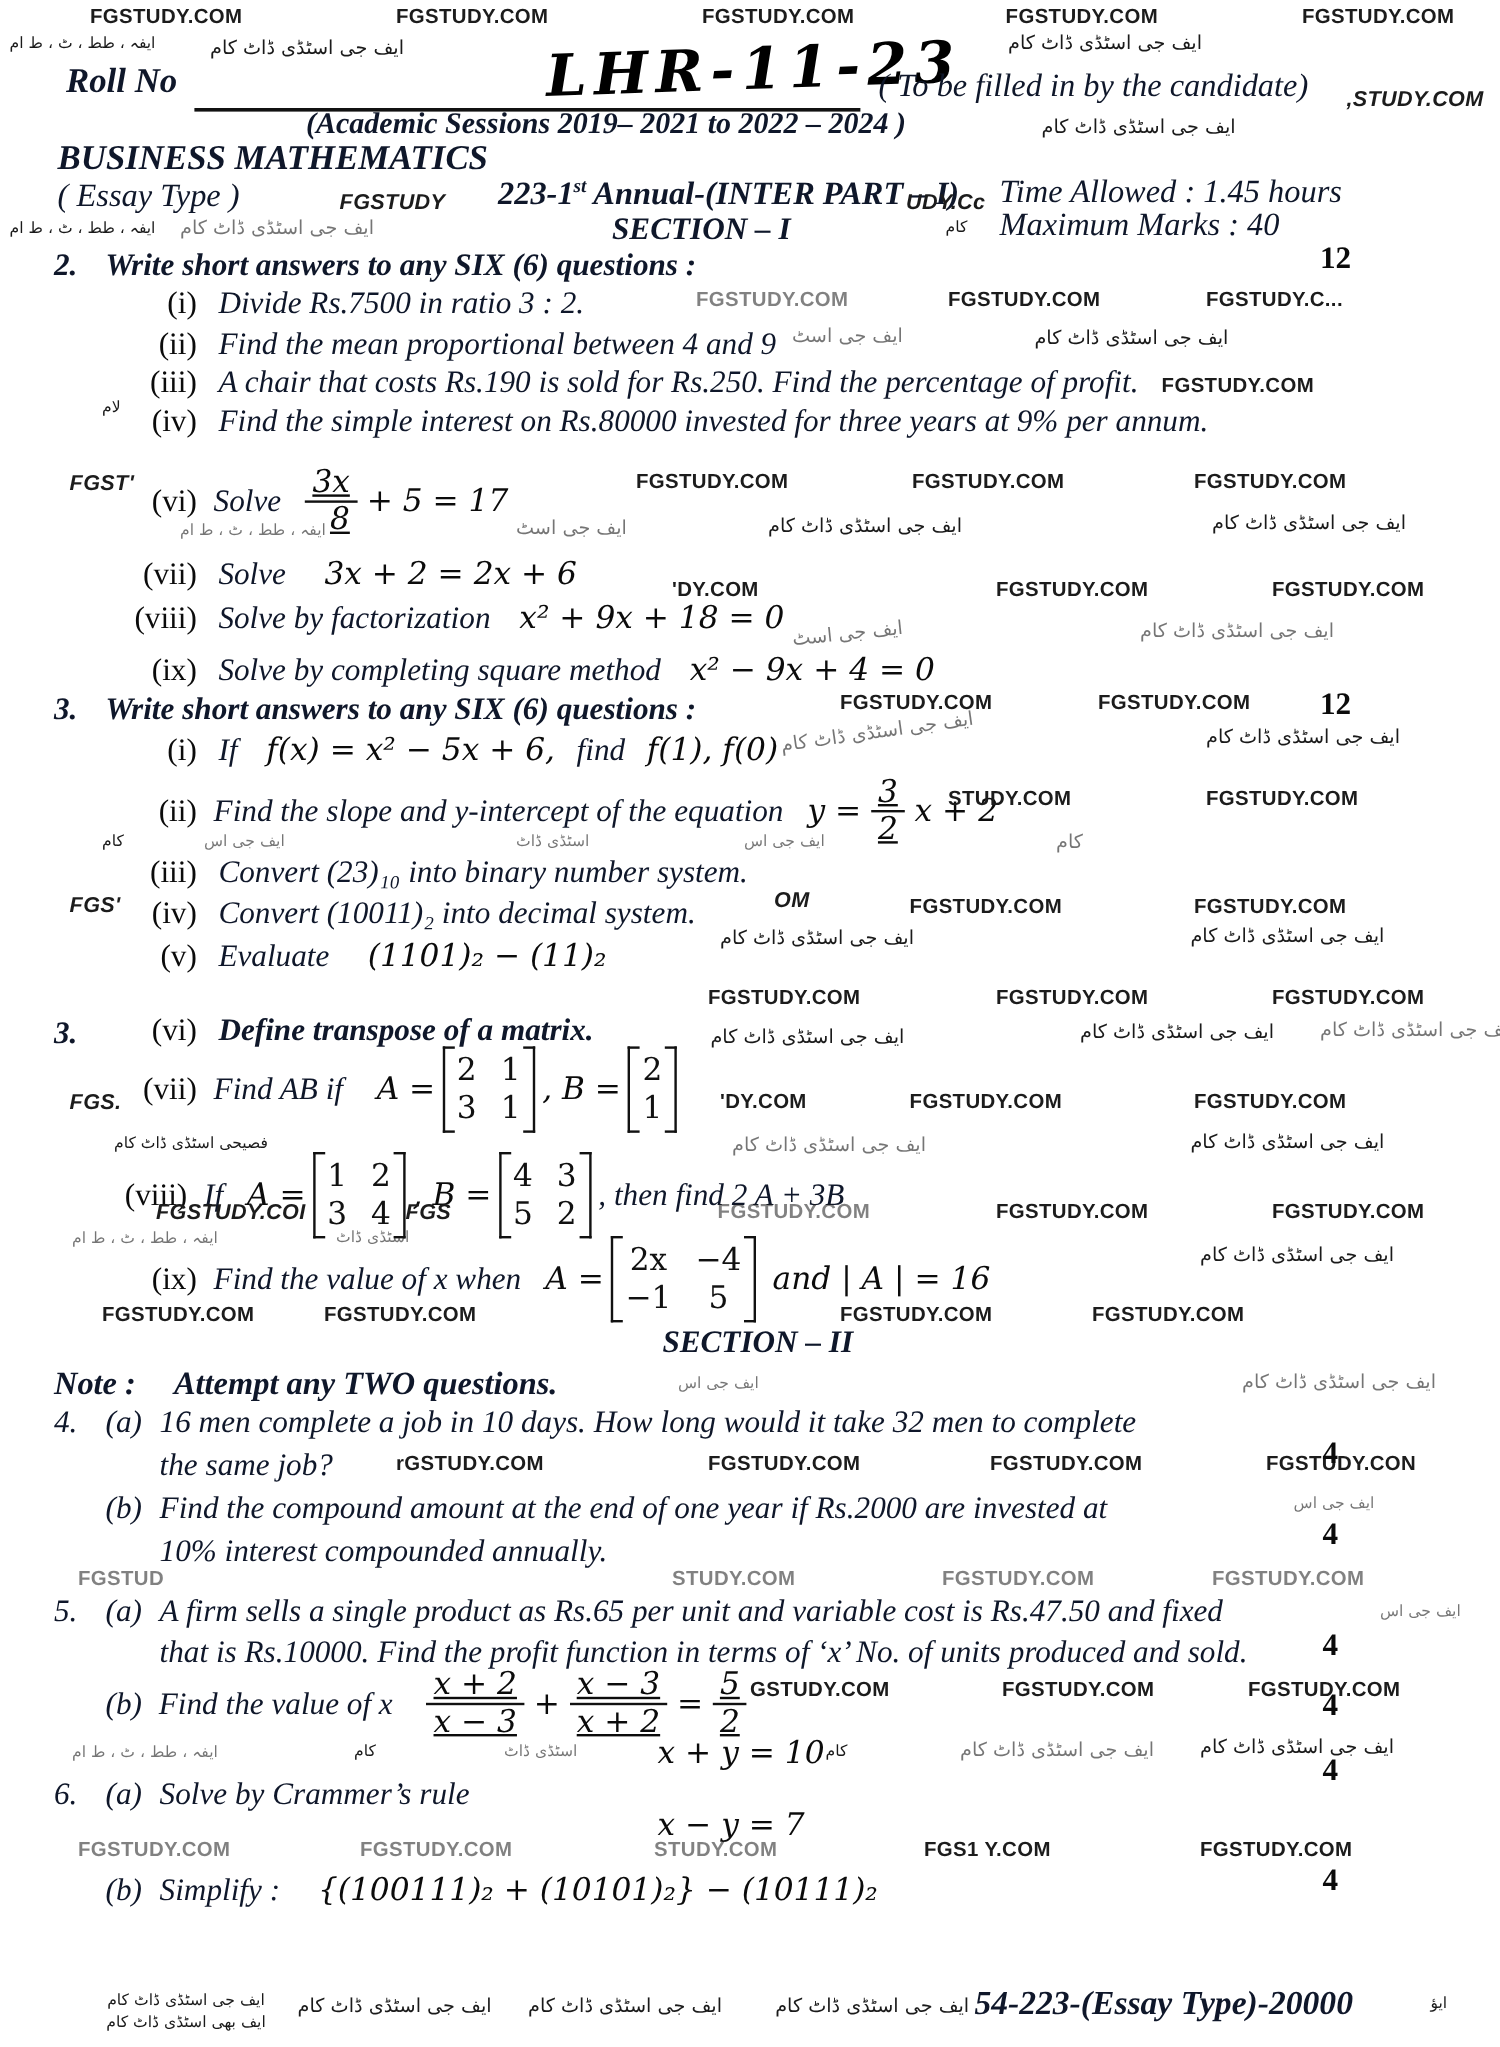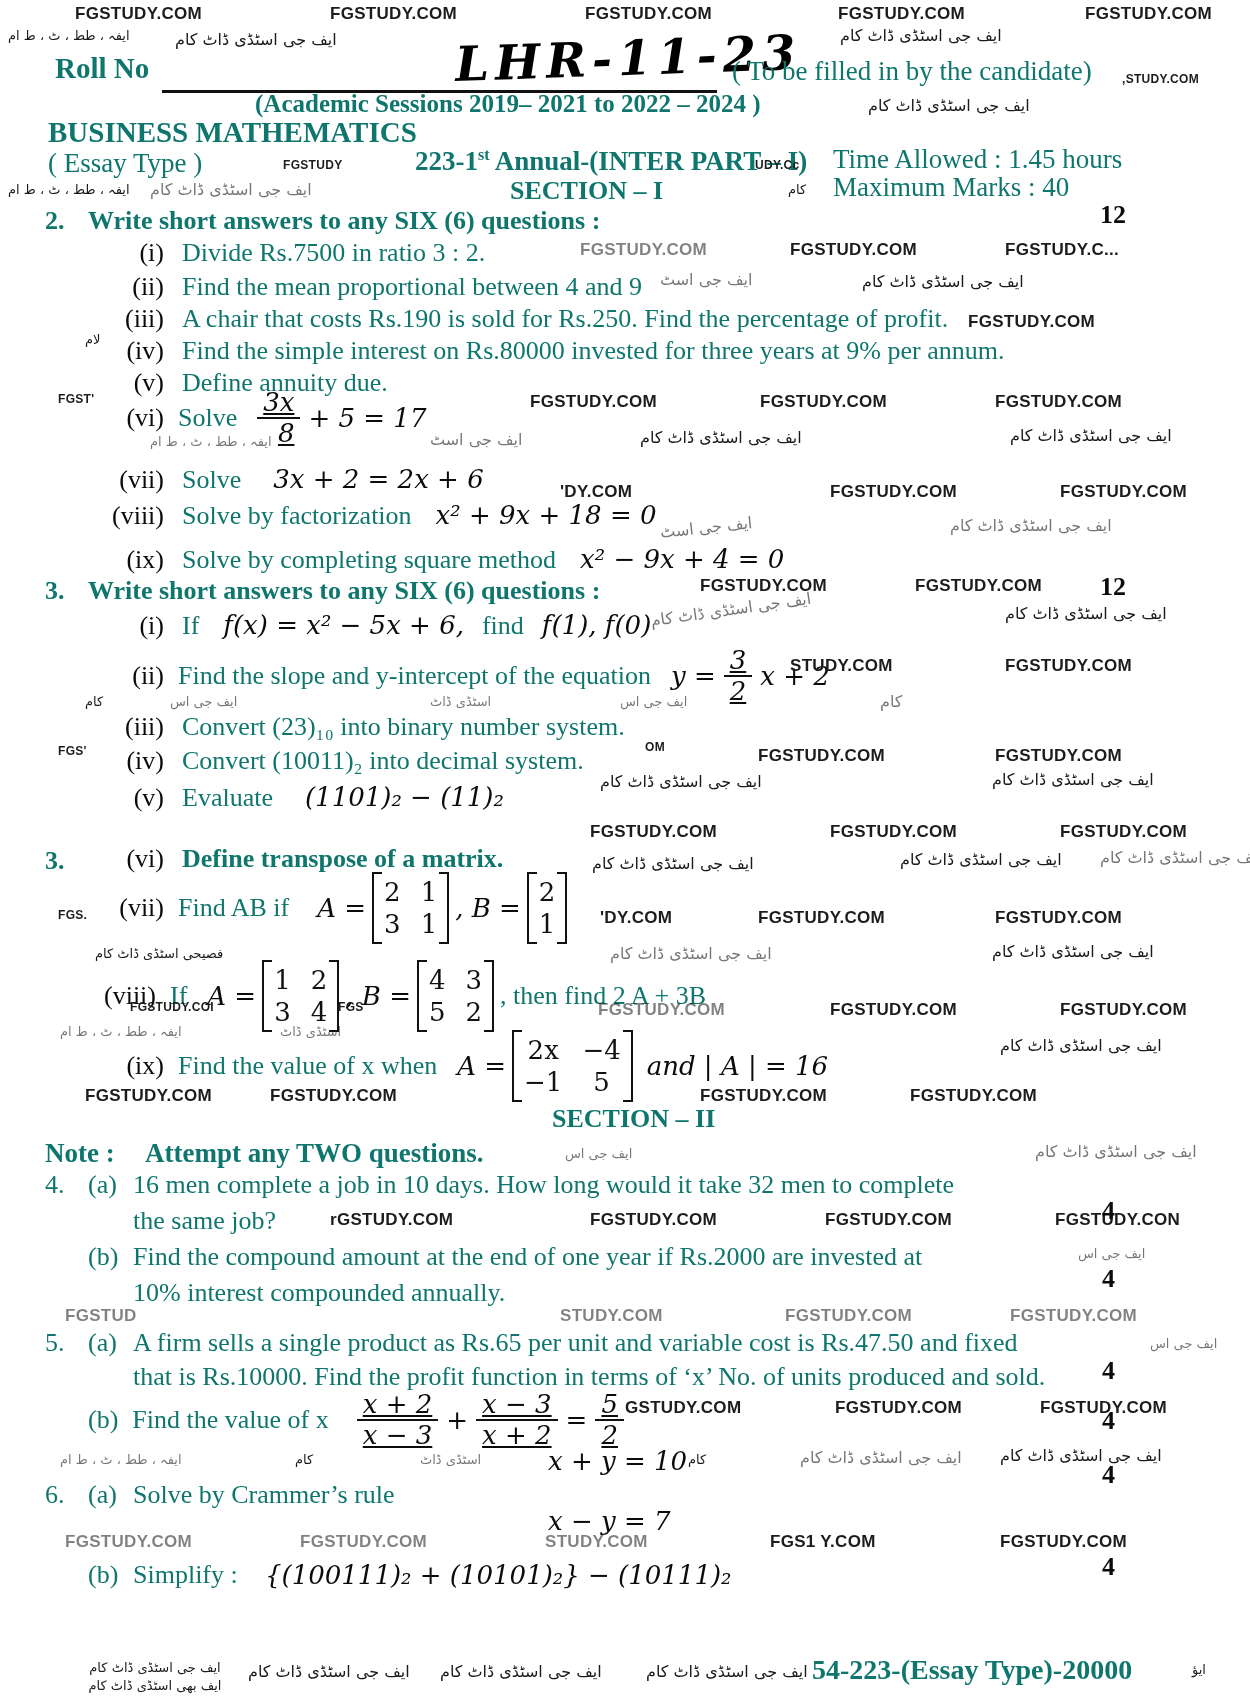--- a/index.html
+++ b/index.html
@@ -1,25 +1,25 @@
 <!DOCTYPE html>
 <html><head>
 <meta charset="utf-8">
 <style>
   html,body{margin:0;padding:0;background:#e8e8e8;}
   .page{position:relative;width:1250px;height:1706px;background:#ffffff;color:#111;
         font-family:"Liberation Serif",serif;overflow:hidden;margin:0 auto;}
   .abs{position:absolute;white-space:nowrap;}
   .wm{font-family:"Liberation Sans",sans-serif;font-weight:bold;font-size:17px;color:#1c1c1c;letter-spacing:.3px;}
-  .wm.sm{font-size:12px;}
+  .wm.sm{font-size:18px;font-style:italic;}
   .wm.faded{opacity:.55;filter:blur(.4px);}
   .ur{font-family:"DejaVu Sans",sans-serif;font-size:16px;direction:rtl;unicode-bidi:isolate;color:#1a1a1a;}
   .ur.sm{font-size:13px;text-align:right;}
   .ur.faded{opacity:.6;}
-  .txt{font-size:26px;color:#0f766e;}
+  .txt{font-size:26px;color:#0f172a;font-style:italic;}
   .bold{font-weight:bold;}
   .big{font-size:29px;}
   .math{font-family:"DejaVu Serif",serif;font-style:italic;font-size:26px;color:#0b0b0b;}
   .rlabel{display:inline-block;width:64px;text-align:right;font-size:26px;color:#0b0b0b;}
   .mline{display:flex;align-items:center;}
   .frac{display:inline-block;vertical-align:middle;text-align:right;line-height:1.12;text-decoration:underline;}
   .frac .nu{display:block;padding:0 6px;}
   .frac .de{display:block;border-top:2px solid #111;padding:0 6px;}
   .mat{display:inline-grid;row-gap:2px;column-gap:20px;padding:5px 12px;position:relative;
        font-family:"DejaVu Serif",serif;font-size:26px;margin:0 6px;}
@@ -96,24 +96,20 @@
     <span class="txt gap14">A chair that costs Rs.190 is sold for Rs.250.  Find the percentage of profit.</span>
   </div>
   <span class="abs wm" style="left:968px;top:312px">FGSTUDY.COM</span>
 
   <span class="abs ur sm" style="left:85px;top:332px">لام</span>
   <div class="abs" style="left:100px;top:336px">
     <span class="rlabel">(iv)</span>
     <span class="txt gap14">Find the simple interest on Rs.80000 invested for three years at 9% per annum.</span>
   </div>
 
-  <div class="abs" style="left:100px;top:368px">
-    <span class="rlabel">(v)</span>
-    <span class="txt gap14">Define annuity due.</span>
-  </div>
 
   <span class="abs wm sm" style="left:58px;top:392px">FGST'</span>
   <div class="abs mline" style="left:100px;top:388px">
     <span class="rlabel">(vi)</span>
     <span class="txt gap14">Solve</span>
     <span class="frac math gap20">
         <span class="nu">3x</span>
         <span class="de">8</span>
       </span>
     <span class="math gap8">+ 5 = 17</span>

